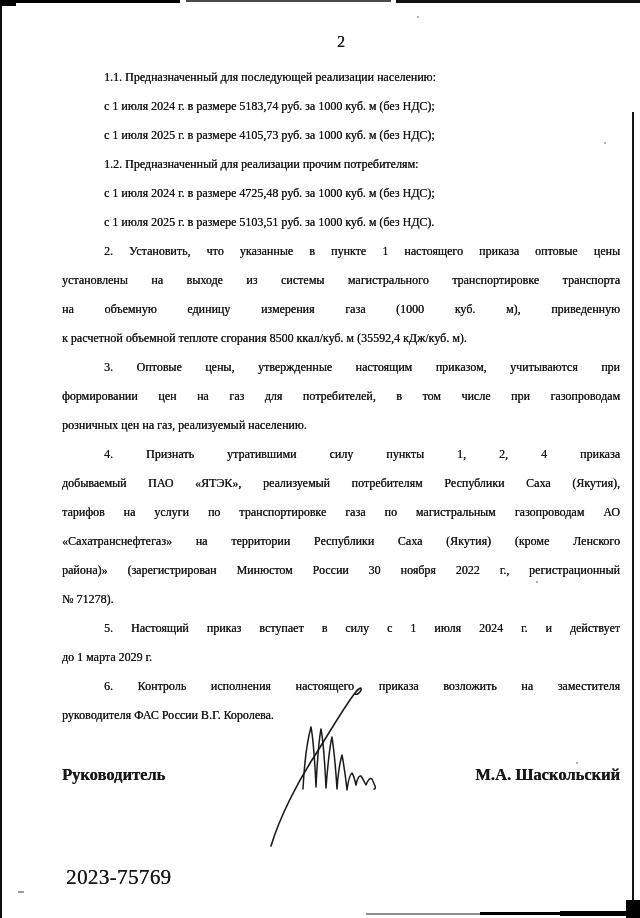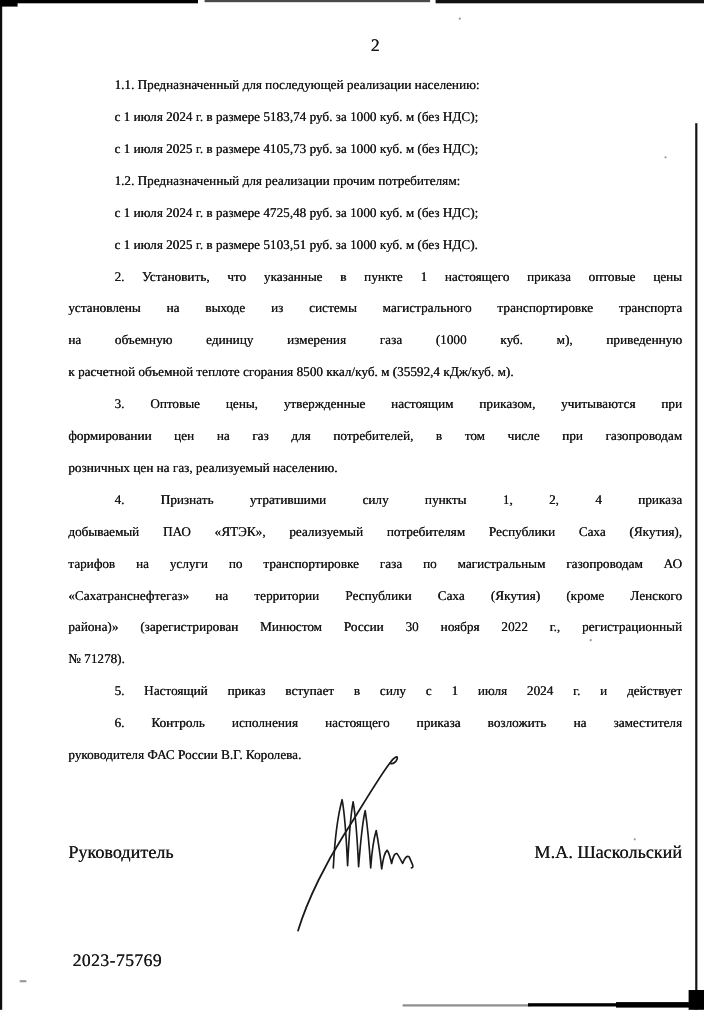--- a/index.html
+++ b/index.html
@@ -18,24 +18,24 @@
   .ln{white-space:nowrap}
   .ln.jst{text-align:justify;text-align-last:justify}
   .ln.ind{text-indent:42px}
   .pageno{
     position:absolute;top:33px;left:62px;width:558px;text-align:center;
     font-size:16px;text-shadow:0.25px 0 0 #181818;
   }
   .sigrow{
     position:absolute;left:62px;top:765px;width:558px;
     display:flex;justify-content:space-between;align-items:flex-start;
-    font-size:16.5px;text-shadow:0.25px 0 0 #181818;
+    font-size:16.5px;text-shadow:0.25px 0 0 #181818;font-weight:bold;
   }
   .footer-code{
-    position:absolute;left:66px;top:865px;font-size:16px;
+    position:absolute;left:66px;top:865px;font-size:21px;
     letter-spacing:0.4px;text-shadow:0.25px 0 0 #181818;
   }
   .sig-svg{position:absolute;left:248px;top:683px;width:160px;height:180px}
   
   .edge{position:absolute;background:#000}
   .edge-left{left:0;top:0;width:2px;height:918px;background:#0d0d0d}
   .edge-top-1{left:0;top:0;width:180px;height:3px}
   .edge-top-2{left:186px;top:0;width:205px;height:2px;background:#4a4a4a}
   .edge-top-3{left:396px;top:0;width:244px;height:3px;background:#111}
   .edge-topleft{left:0;top:0;width:16px;height:6px}
@@ -67,20 +67,21 @@
     <div class="ln ind jst">3. Оптовые цены, утвержденные настоящим приказом, учитываются при</div>
     <div class="ln jst">формировании цен на газ для потребителей, в том числе при газопроводам</div>
     <div class="ln">розничных цен на газ, реализуемый населению.</div>
     <div class="ln ind jst">4. Признать утратившими силу пункты 1, 2, 4 приказа</div>
     <div class="ln jst">добываемый ПАО «ЯТЭК», реализуемый потребителям Республики Саха (Якутия),</div>
     <div class="ln jst">тарифов на услуги по транспортировке газа по магистральным газопроводам АО</div>
     <div class="ln jst">«Сахатранснефтегаз» на территории Республики Саха (Якутия) (кроме Ленского</div>
     <div class="ln jst">района)» (зарегистрирован Минюстом России 30 ноября 2022 г., регистрационный</div>
     <div class="ln">№ 71278).</div>
     <div class="ln ind jst">5. Настоящий приказ вступает в силу с 1 июля 2024 г. и действует</div>
+    <div class="ln">до 1 марта 2029 г.</div>
     <div class="ln ind jst">6. Контроль исполнения настоящего приказа возложить на заместителя</div>
     <div class="ln">руководителя ФАС России В.Г. Королева.</div>
   </div>
 
   <div class="sigrow">
     <span>Руководитель</span>
     <span>М.А. Шаскольский</span>
   </div>
 
   <svg class="sig-svg" viewBox="0 0 160 180" xmlns="http://www.w3.org/2000/svg">

